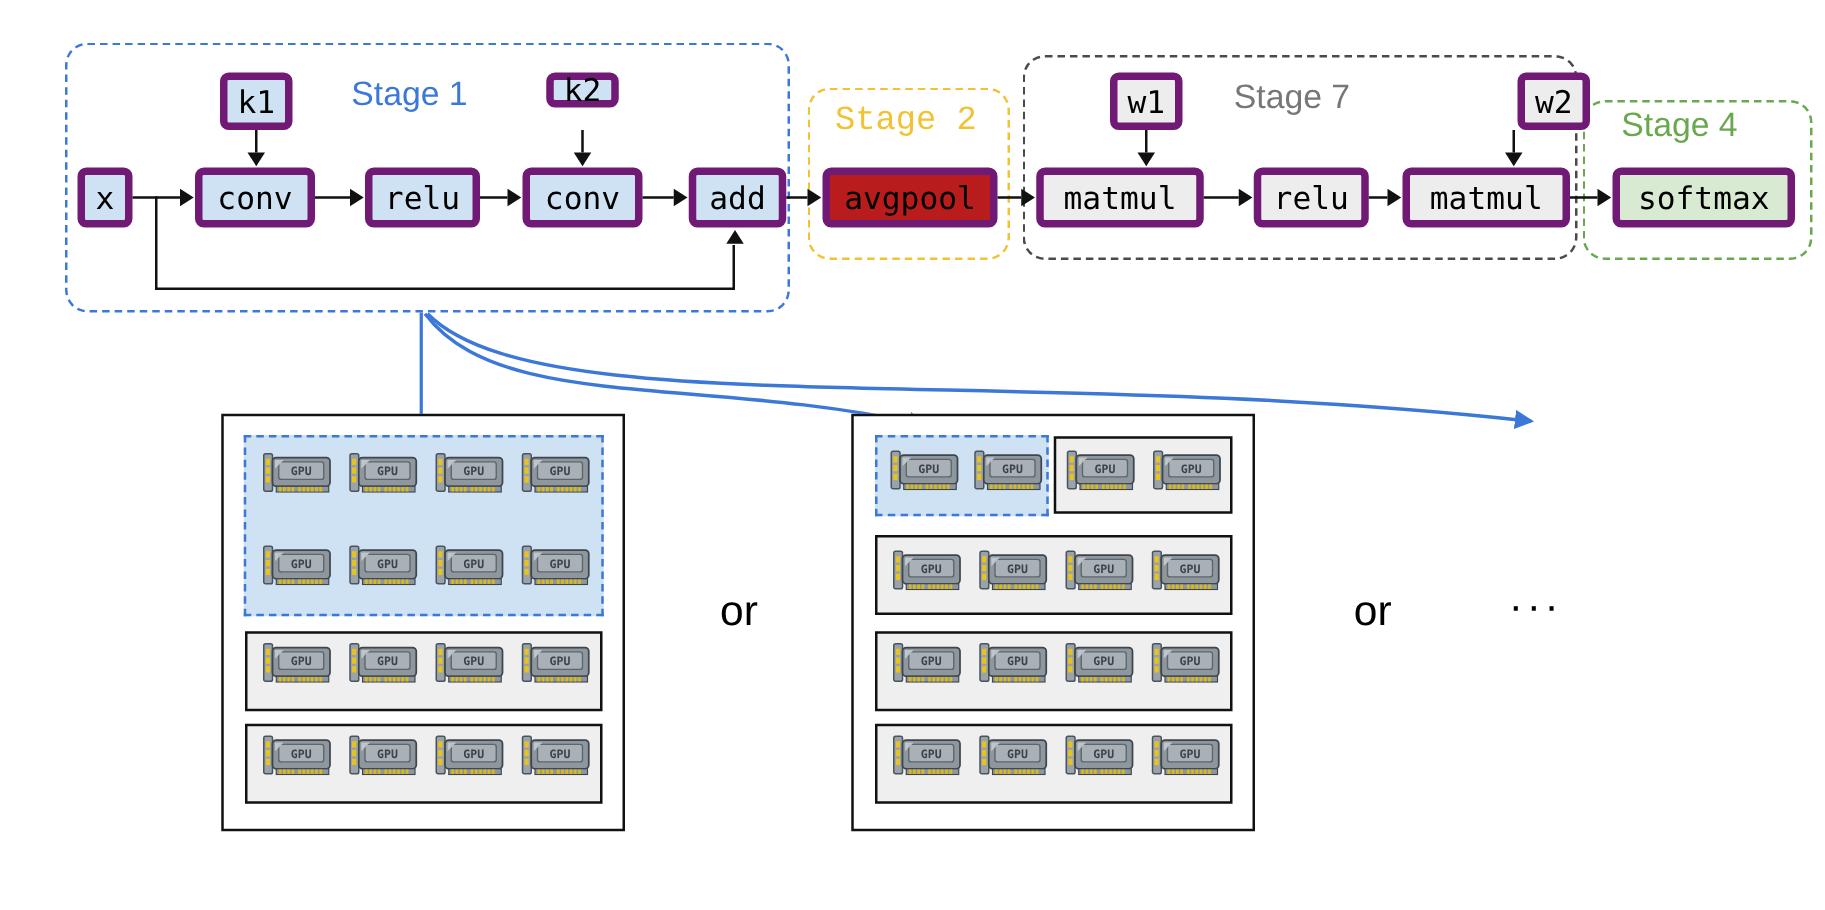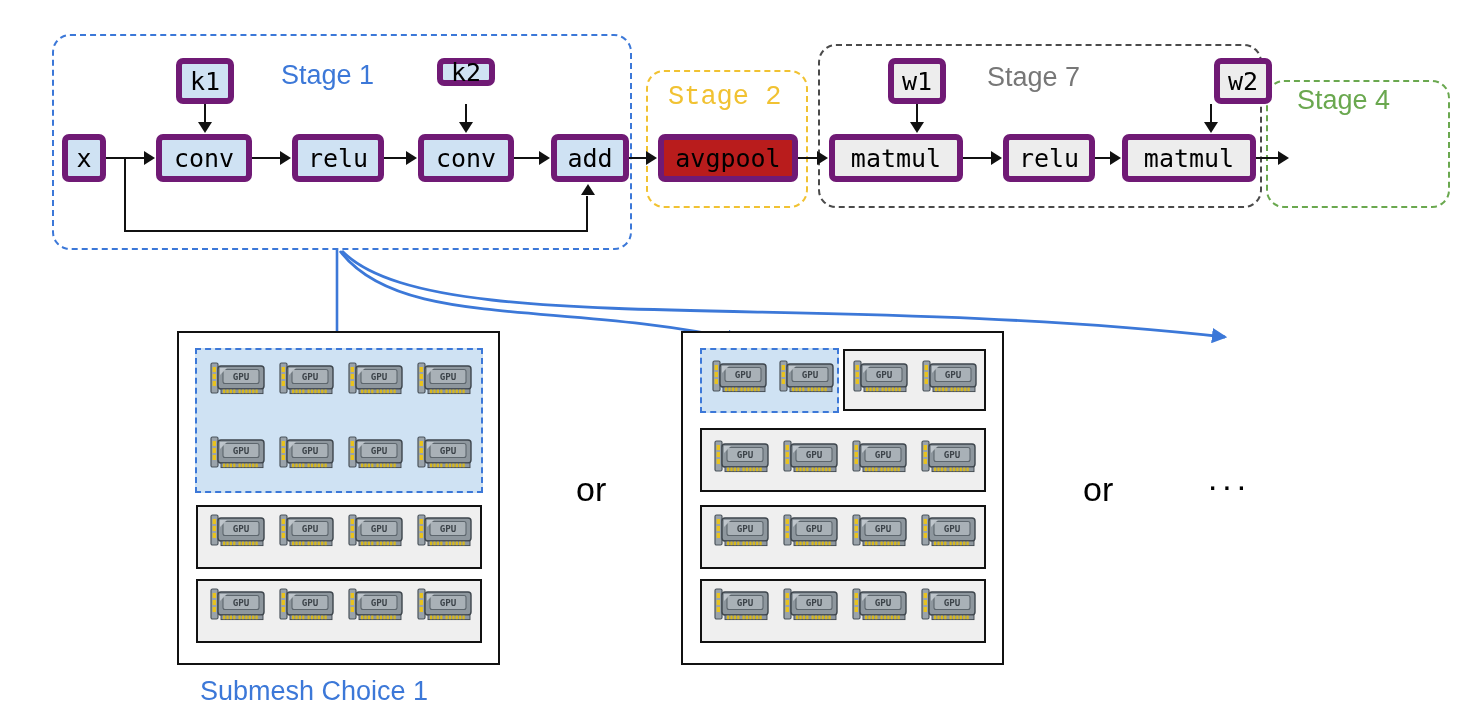--- a/index.html
+++ b/index.html
@@ -96,20 +96,21 @@
   <div class="node n-gray" style="left:888px;top:58px;width:58px;height:46px;">w1</div>
 
   <div class="node n-gray" style="left:829px;top:134px;width:134px;height:48px;">matmul</div>
 
   <div class="node n-gray" style="left:1003px;top:134px;width:92px;height:48px;">relu</div>
 
   <div class="node n-gray" style="left:1182px;top:58px;width:58px;height:46px;margin-left:32px;">w2</div>
 
   <div class="node n-gray" style="left:1122px;top:134px;width:134px;height:48px;">matmul</div>
 
+  <div class="node n-green" style="left:1290px;top:134px;width:146px;height:48px;">softmax</div>
 
   <div class="wire wire-h" style="left:106px;top:157px;width:38px;"></div>
   <div class="arrowhead ah-right" style="left:144px;top:151px;"></div>
 
   <div class="wire wire-v" style="left:204px;top:104px;height:18px;"></div>
   <div class="arrowhead ah-down" style="left:198px;top:122px;"></div>
 
   <div class="wire wire-h" style="left:252px;top:157px;width:28px;"></div>
   <div class="arrowhead ah-right" style="left:280px;top:151px;"></div>
 
@@ -160,21 +161,20 @@
   </svg>
 
   <div class="mesh-panel" style="left:177px;top:331px;width:323px;height:334px;"></div>
 
   <div class="mesh-row row-sel" style="left:195px;top:348px;width:288px;height:145px;"></div>
 
   <div class="mesh-row row-plain" style="left:196px;top:505px;width:286px;height:64px;"></div>
 
   <div class="mesh-row row-plain" style="left:196px;top:579px;width:286px;height:64px;"></div>
 
-  <div class="mesh-caption" style="left:200px;top:676px;">Submesh Choice 1</div>
 
   <div class="mesh-panel" style="left:681px;top:331px;width:323px;height:334px;"></div>
 
   <div class="mesh-row row-sel" style="left:700px;top:348px;width:139px;height:65px;"></div>
 
   <div class="mesh-row row-plain" style="left:843px;top:349px;width:143px;height:62px;"></div>
 
   <div class="mesh-row row-plain" style="left:700px;top:428px;width:286px;height:64px;"></div>
 
   <div class="mesh-row row-plain" style="left:700px;top:505px;width:286px;height:64px;"></div>

